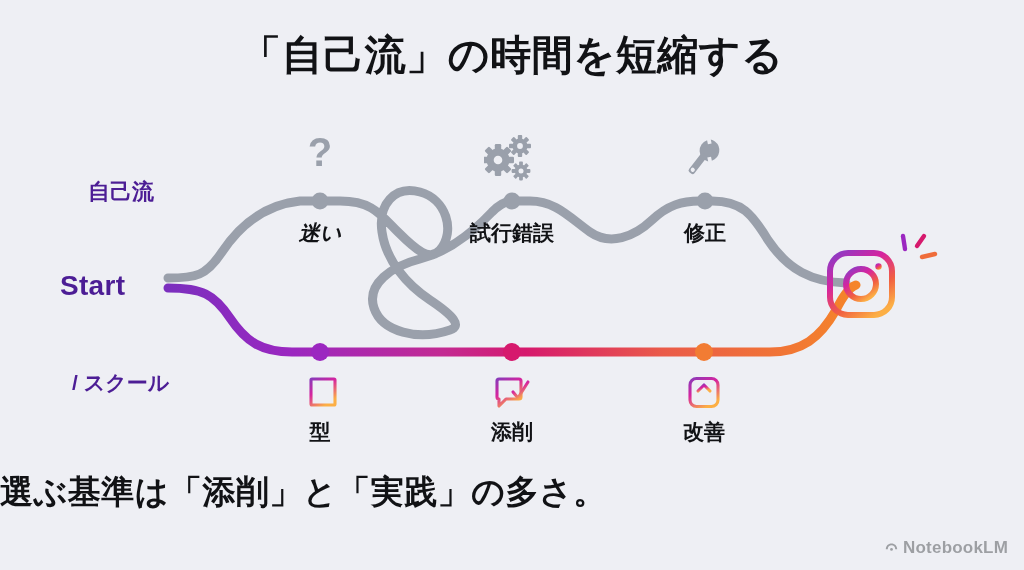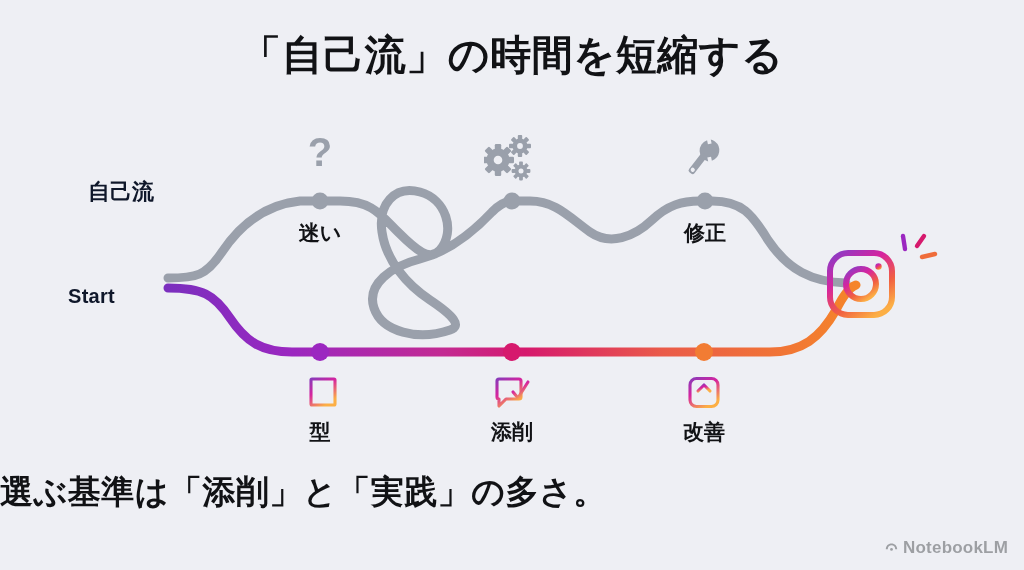--- a/index.html
+++ b/index.html
@@ -40,35 +40,34 @@
     font-weight: 700;
     letter-spacing: 0.5px;
     color: #111215;
     white-space: nowrap;
   }
 
   
   .row-label {
     position: absolute;
     font-weight: 700;
-    color: #0f172a;
+    color: #4c1d95;
     white-space: nowrap;
     line-height: 1.25;
   }
   .row-label.jikoryu {
     left: 88px;
     top: 178px;
     font-size: 22px;
   }
   .row-label.start {
-    left: 68px;
+    left: 60px;
     top: 268px;
-    font-size: 20px;
+    font-size: 28px;
     letter-spacing: 0.3px;
-    margin-top: 16px;
   }
   .row-label.feedback {
     left: 72px;
     top: 370px;
     font-size: 21px;
     text-align: left;
   }
   .row-label.feedback .l2 { display: block; }
 
   .success-label {
@@ -215,20 +214,21 @@
       <circle cx="512" cy="352" r="9" fill="#d6196d"></circle>
       <circle cx="704" cy="352" r="9" fill="#f27c33"></circle>
     </g>
   </svg>
 
   <div class="row-label jikoryu">自己流</div>
 
   <div class="row-label start">Start</div>
 
   <div class="row-label feedback">
+    <span class="l2">/ スクール</span>
   </div>
 
   <div class="icon-wrap" style="left:320px; top:132px;">
     <svg width="34" height="48" viewBox="0 0 34 48">
       <text x="17" y="34" text-anchor="middle" font-family="Liberation Sans, sans-serif" font-size="40" font-weight="700" fill="#9aa0ab">?</text>
     </svg>
   </div>
 
   <div class="icon-wrap" style="left:512px; top:134px;">
     <svg width="56" height="48" viewBox="0 0 56 48" fill="#9aa0ab">
@@ -283,21 +283,22 @@
         <path d="M23 3
                  a11 11 0 0 1 9.4 17 l-3.1 -2.6 -2.4 2.9 3.1 2.6
                  a11 11 0 0 1 -13.9 -16 l3.1 2.6 2.4 -2.9 -3.1 -2.6
                  A11 11 0 0 1 23 3 Z" fill="#9aa0ab"></path>
         <rect x="19.6" y="19" width="6.8" height="24" rx="2.4" fill="#9aa0ab"></rect>
         <circle cx="23" cy="39" r="2.1" fill="#eeeff4"></circle>
       </g>
     </svg>
   </div>
 
-  <div class="node-label top" style="left:320px; top:219px;">迷い</div>
+  <div class="node-label top" style="left:320px; top:219px;font-style:italic;">迷い</div>
+  <div class="node-label top" style="left:512px; top:219px;">試行錯誤</div>
   <div class="node-label top" style="left:705px; top:219px;">修正</div>
 
   <div class="icon-wrap" style="left:320px; top:372px;">
     <svg width="42" height="42" viewBox="0 0 42 42" fill="none" stroke="url(#icoGrad)" stroke-width="3.1" stroke-linecap="round" stroke-linejoin="round">
       <path d="M7 8 v26"></path>
       <path d="M13 7 h22 a1 1 0 0 1 1 1 v24 a1 1 0 0 1 -1 1 h-22 a1 1 0 0 1 -1 -1 v-24 a1 1 0 0 1 1 -1 z"></path>
       <path d="M24 7 v26"></path>
       <path d="M24 20 h12"></path>
     </svg>
   </div>

